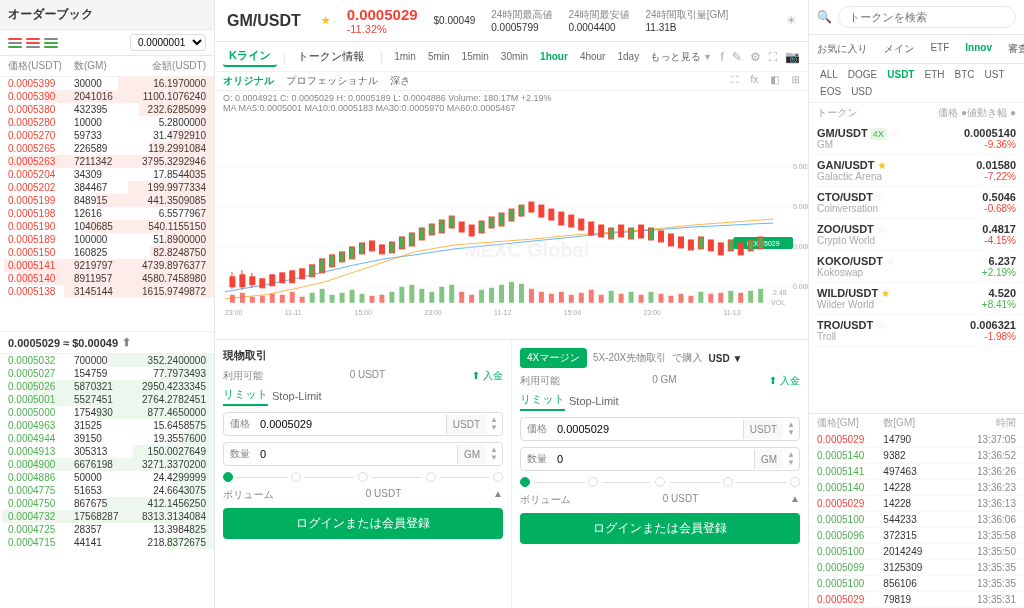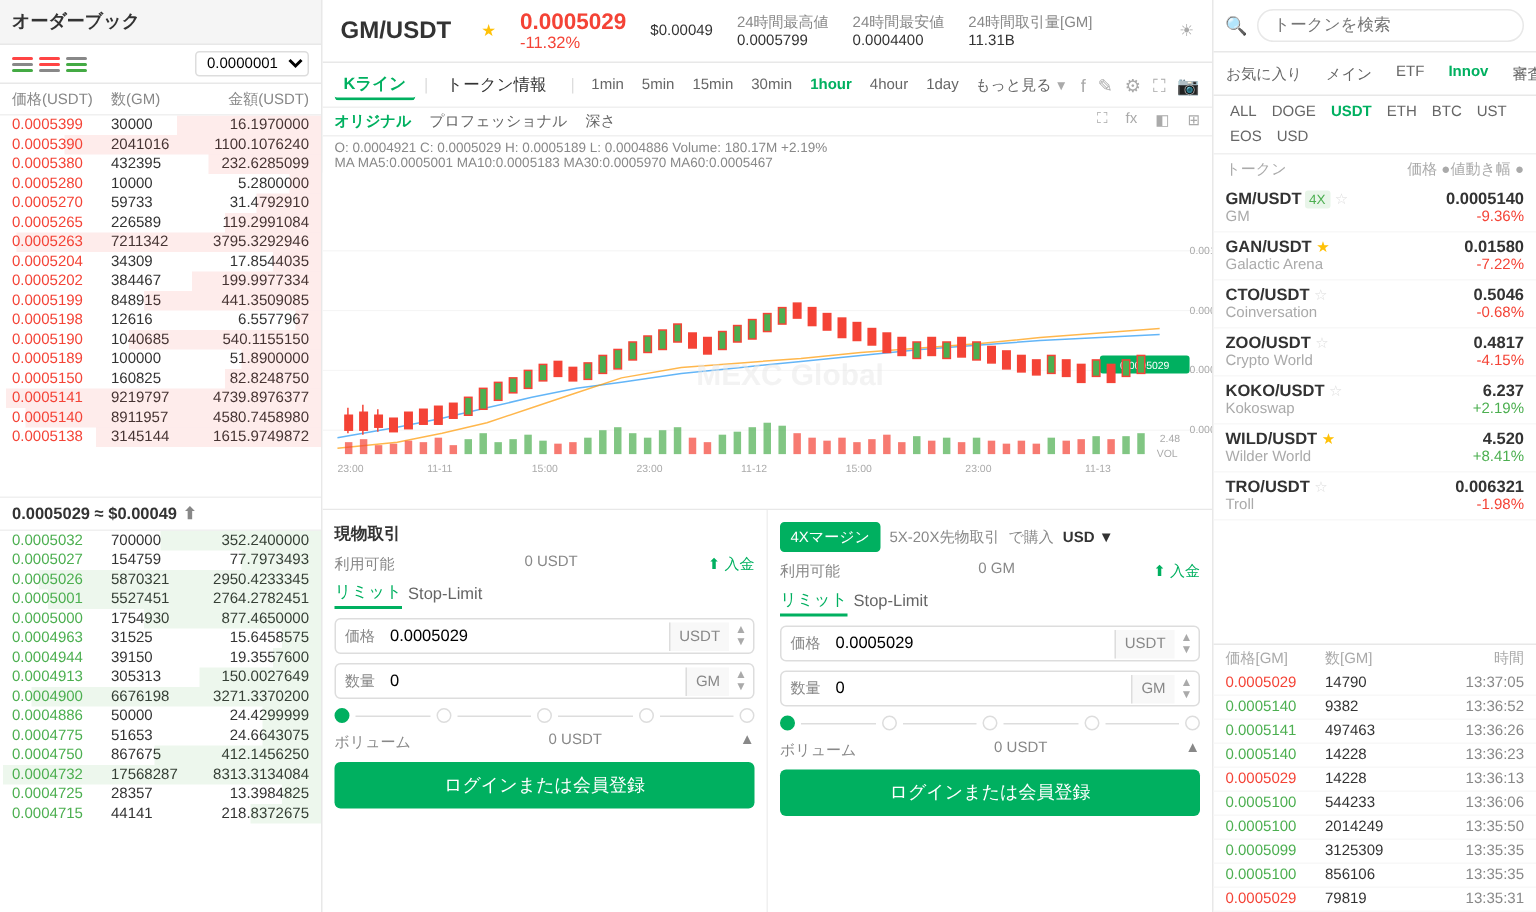--- a/index.html
+++ b/index.html
@@ -1113,20 +1113,25 @@
     <span class="mp ">0.0005029</span>
     <span>14228</span>
     <span class="mt">13:36:13</span>
   </div>
         <div class="market-row">
     <span class="mp up">0.0005100</span>
     <span>544233</span>
     <span class="mt">13:36:06</span>
   </div>
         <div class="market-row">
+    <span class="mp up">0.0005096</span>
+    <span>372315</span>
+    <span class="mt">13:35:58</span>
+  </div>
+        <div class="market-row">
     <span class="mp up">0.0005100</span>
     <span>2014249</span>
     <span class="mt">13:35:50</span>
   </div>
         <div class="market-row">
     <span class="mp up">0.0005099</span>
     <span>3125309</span>
     <span class="mt">13:35:35</span>
   </div>
         <div class="market-row">

